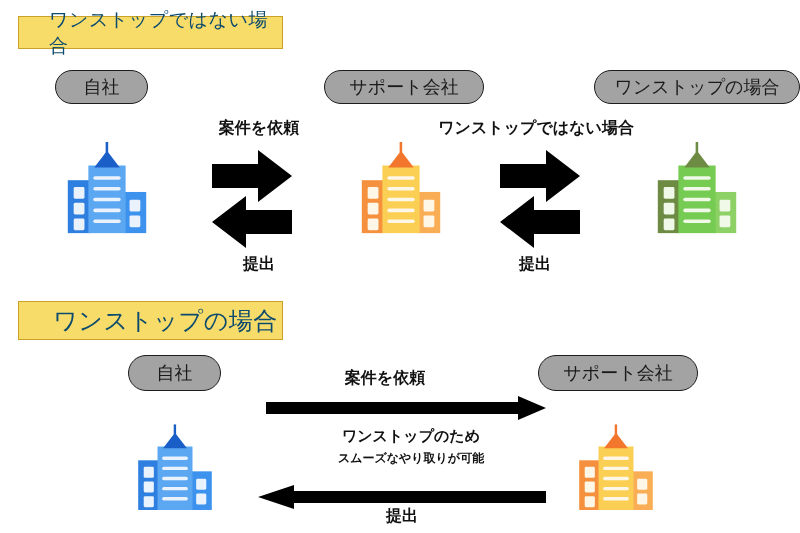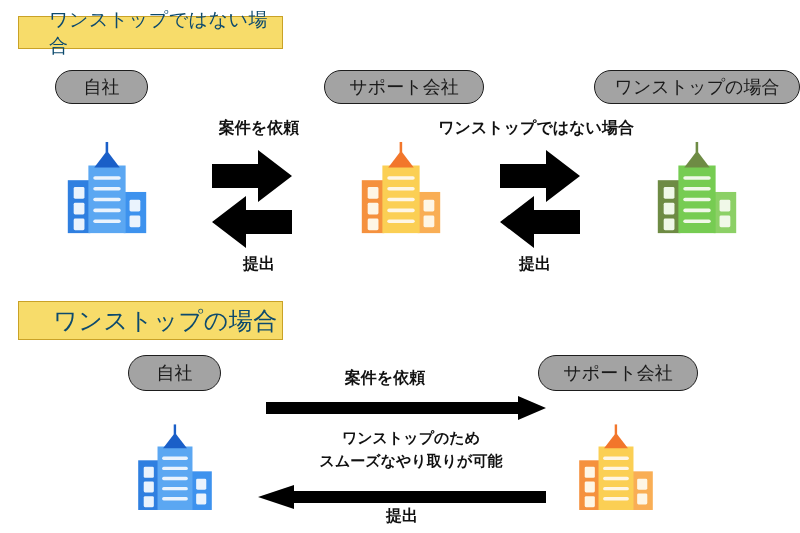--- a/index.html
+++ b/index.html
@@ -171,23 +171,23 @@
   <div class="pill" style="left:538px;top:355px;width:160px;height:36px;font-size:18px;">サポート会社</div>
 
   <div class="caption" style="left:290px;top:368px;width:190px;font-size:16px;">案件を依頼</div>
 
   <div class="line-arrow" style="left:266px;top:396px;width:280px;height:24px;">
     <svg width="280" height="24" viewBox="0 0 280 24" xmlns="http://www.w3.org/2000/svg">
       <path d="M0 6 L252 6 L252 0 L280 12 L252 24 L252 18 L0 18 Z" fill="#000000"></path>
     </svg>
   </div>
 
-  <div class="caption" style="left:276px;top:428px;width:270px;font-size:15px;">ワンストップのため</div>
-
-  <div class="caption" style="left:276px;top:451px;width:270px;font-size:15px;">スムーズなやり取りが可能</div>
+  <div class="caption" style="left:276px;top:428px;width:270px;font-size:15px;font-family:Liberation Mono, monospace;">ワンストップのため</div>
+
+  <div class="caption" style="left:276px;top:451px;width:270px;font-size:12px;">スムーズなやり取りが可能</div>
 
   <div class="line-arrow" style="left:258px;top:485px;width:288px;height:24px;">
     <svg width="288" height="24" viewBox="0 0 288 24" xmlns="http://www.w3.org/2000/svg">
       <path d="M288 6 L36 6 L36 0 L0 12 L36 24 L36 18 L288 18 Z" fill="#000000"></path>
     </svg>
   </div>
 
   <div class="caption" style="left:347px;top:506px;width:110px;font-size:16px;">提出</div>
 
   <div class="building" style="left:129px;top:422px;width:92px;height:95px;">

